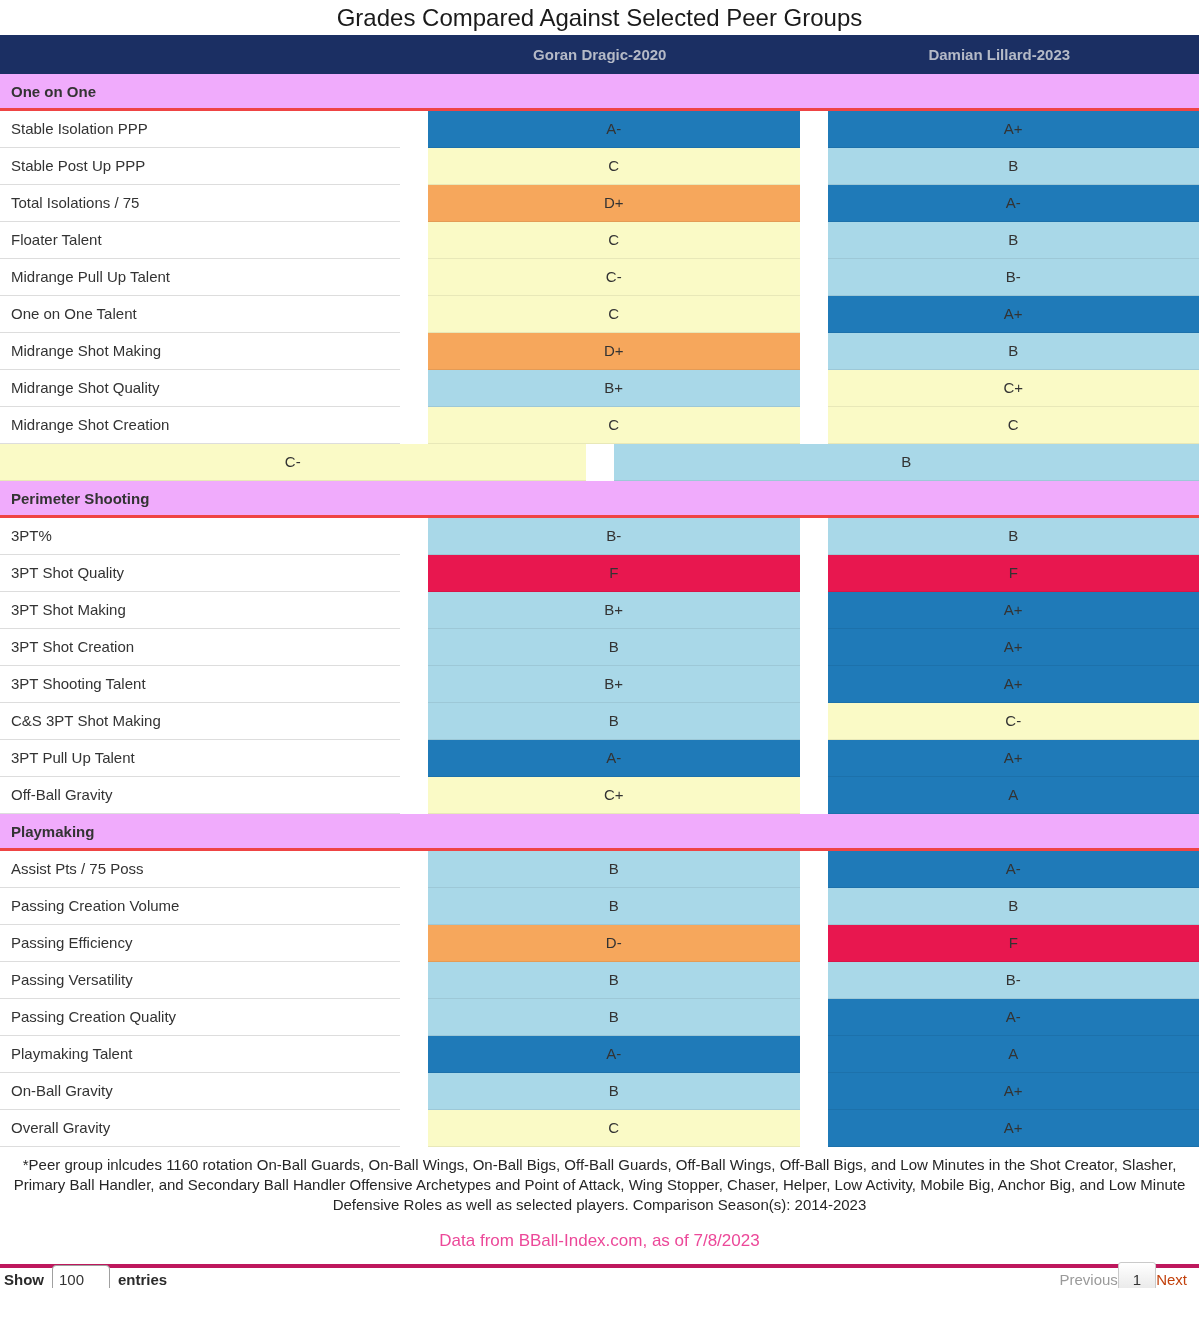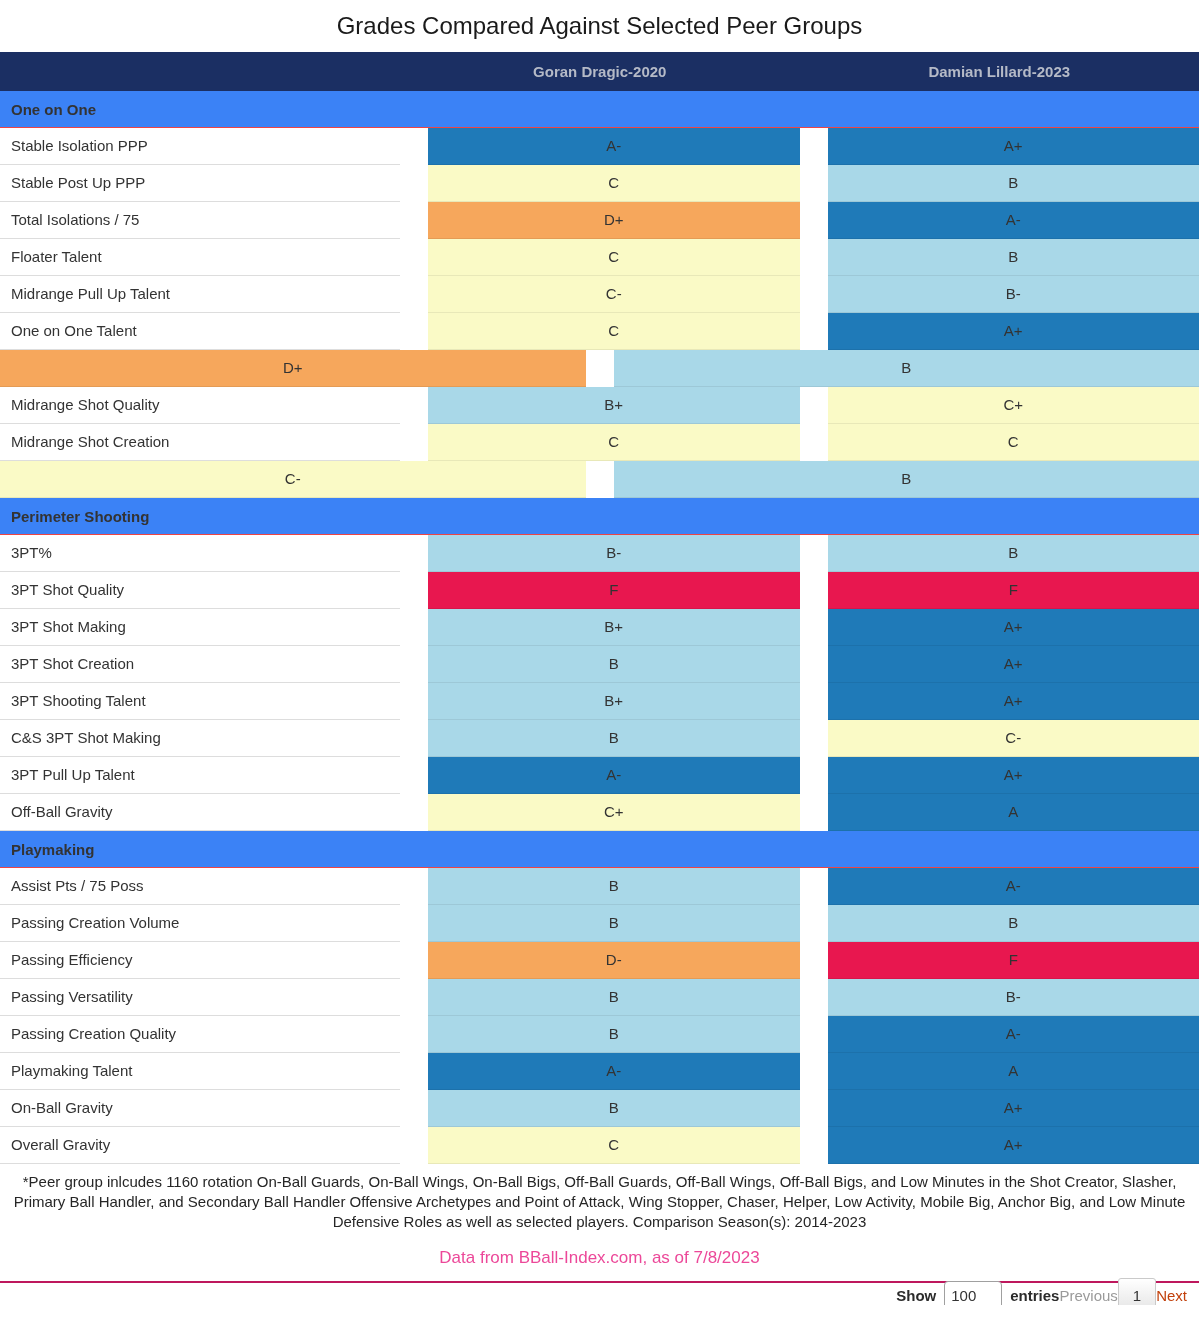--- a/index.html
+++ b/index.html
@@ -3,21 +3,21 @@
 <meta charset="utf-8">
 <style>
   * { box-sizing: border-box; margin: 0; padding: 0; }
   html, body { background: #ffffff; }
   body {
     width: 1199px;
     font-family: "Liberation Sans", "DejaVu Sans", sans-serif;
     color: #333;
   }
   .page-title {
-    height: 52px;
+    height: 35px;
     display: flex;
     align-items: center;
     justify-content: center;
     font-size: 24px;
     color: #1a1a1a;
   }
   .grades-table { width: 1199px; }
   .thead-row {
     display: flex;
     height: 39px;
@@ -27,22 +27,22 @@
     font-size: 15px;
     font-weight: bold;
     color: #b5bac7;
     line-height: 39px;
     text-align: center;
   }
   .col-label { width: 400px; flex: 0 0 400px; }
   .col-grade { flex: 1 1 0; }
   .section-row {
     height: 37px;
-    background: #3b82f6;
-    border-bottom: 1px solid #ef4444;
+    background: #f0abfc;
+    border-bottom: 3px solid #ef4444;
     display: flex;
     align-items: center;
   }
   .section-label {
     font-size: 15px;
     font-weight: bold;
     color: #333;
     padding-left: 11px;
   }
   .data-row { display: flex; height: 37px; gap: 28px; }
@@ -74,25 +74,25 @@
     text-align: center;
   }
   .source-note {
     margin-top: 16px;
     font-size: 17px;
     color: #ec4899;
     text-align: center;
   }
   .bottom-bar {
     margin-top: 13px;
-    border-top: 2px solid #be185d;
+    border-top: 4px solid #be185d;
     height: 24px;
     display: flex;
     align-items: center;
-    justify-content: flex-end;
+    justify-content: space-between;
     padding: 2px 12px 0 4px;
   }
   .length-control {
     display: flex;
     align-items: center;
     gap: 8px;
     font-size: 15px;
     font-weight: bold;
     color: #2b2b2b;
   }
@@ -162,20 +162,21 @@
         <div class="row-label">Midrange Pull Up Talent</div>
         <div class="grade-cell" style="background: rgb(250, 250, 198);">C-</div>
         <div class="grade-cell" style="background: rgb(169, 216, 232);">B-</div>
       </div>
       <div class="data-row">
         <div class="row-label">One on One Talent</div>
         <div class="grade-cell" style="background: rgb(250, 250, 198);">C</div>
         <div class="grade-cell" style="background: rgb(31, 122, 184);">A+</div>
       </div>
       <div class="data-row">
+        <div class="row-label">Midrange Shot Making</div>
         <div class="grade-cell" style="background: rgb(246, 167, 92);">D+</div>
         <div class="grade-cell" style="background: rgb(169, 216, 232);">B</div>
       </div>
       <div class="data-row">
         <div class="row-label">Midrange Shot Quality</div>
         <div class="grade-cell" style="background: rgb(169, 216, 232);">B+</div>
         <div class="grade-cell" style="background: rgb(250, 250, 198);">C+</div>
       </div>
       <div class="data-row">
         <div class="row-label">Midrange Shot Creation</div>

